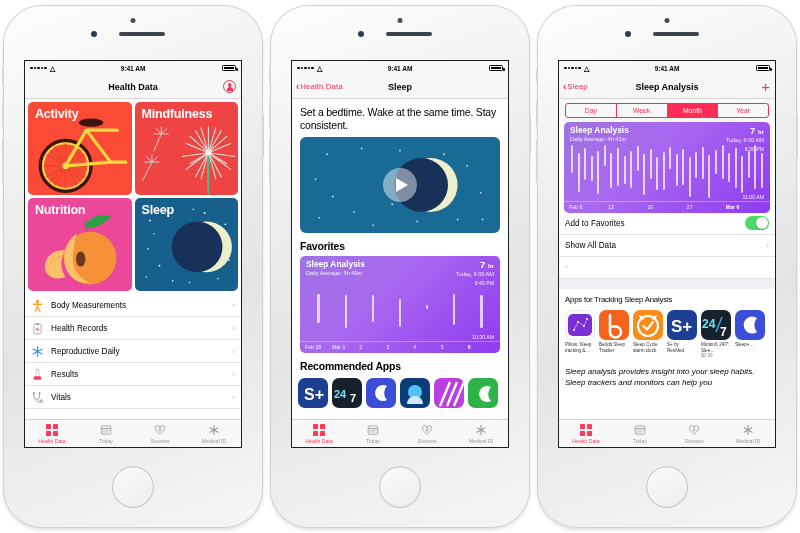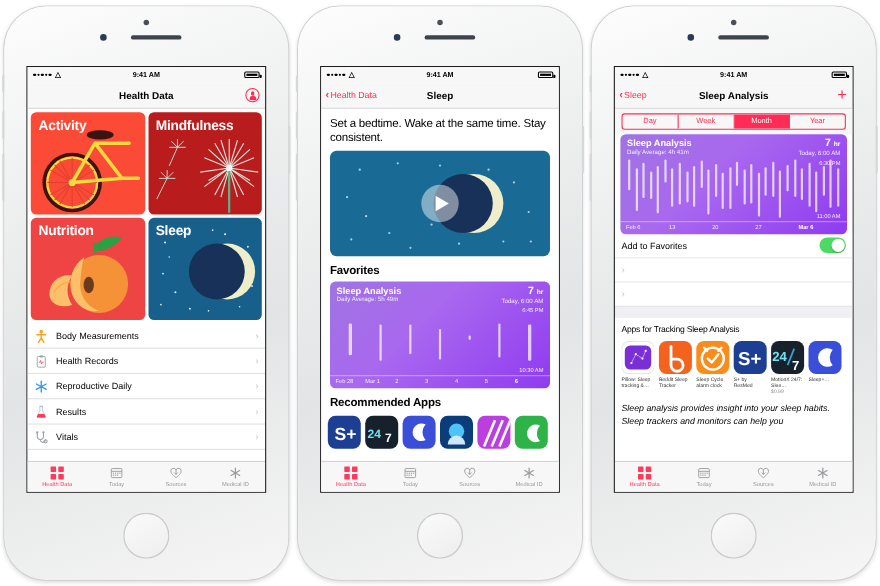--- a/index.html
+++ b/index.html
@@ -83,22 +83,22 @@
   
   .content { flex:1; overflow:hidden; background:#fff; position:relative; }
 
   
   .grid { display:grid; grid-template-columns:1fr 1fr; gap:3px; padding:3px; }
   .cat {
     position:relative; height:93px; border-radius:5px; overflow:hidden;padding-left:32px;
   }
   .cat .label { position:absolute; left:7px; top:5px; color:#fff; font-size:12.5px; font-weight:bold; letter-spacing:-.2px; z-index:4;}
   .cat-activity  { background:#fb4a36; }
-  .cat-mind      { background:#b91c1c;text-decoration:underline; }
-  .cat-nutrition { background:#ef4444; }
+  .cat-mind      { background:#ef4444;text-decoration:underline; }
+  .cat-nutrition { background:#ec4899; }
   .cat-sleep     { background:#18608c; }
 
   
   .list { background:#fff; }
   .row {
     height:23px; display:flex; align-items:center; padding:0 6px 0 5px;
     border-bottom:.5px solid #e2e2e2; gap:6px; position:relative;
   }
   .row .ico { width:15px; height:15px; display:flex; align-items:center; justify-content:center; flex:0 0 15px;}
   .row .txt { font-size:8.2px; color:#000; flex:1; }
@@ -756,20 +756,21 @@
             <span>27</span>
             <span class="bold">Mar 6</span>
           </div>
         </div>
 
         <div class="srow">
           <div class="stxt">Add to Favorites</div>
           <div class="toggle"></div>
         </div>
         <div class="srow">
+          <div class="stxt">Show All Data</div>
           <div class="chev" style="color:#c2c2c4;font-size:9px">›</div>
         </div>
         <div class="srow">
           <div class="chev" style="color:#c2c2c4;font-size:9px">›</div>
         </div>
 
         <div class="gap"></div>
 
         <div class="sect-head sm">Apps for Tracking Sleep Analysis</div>
 

